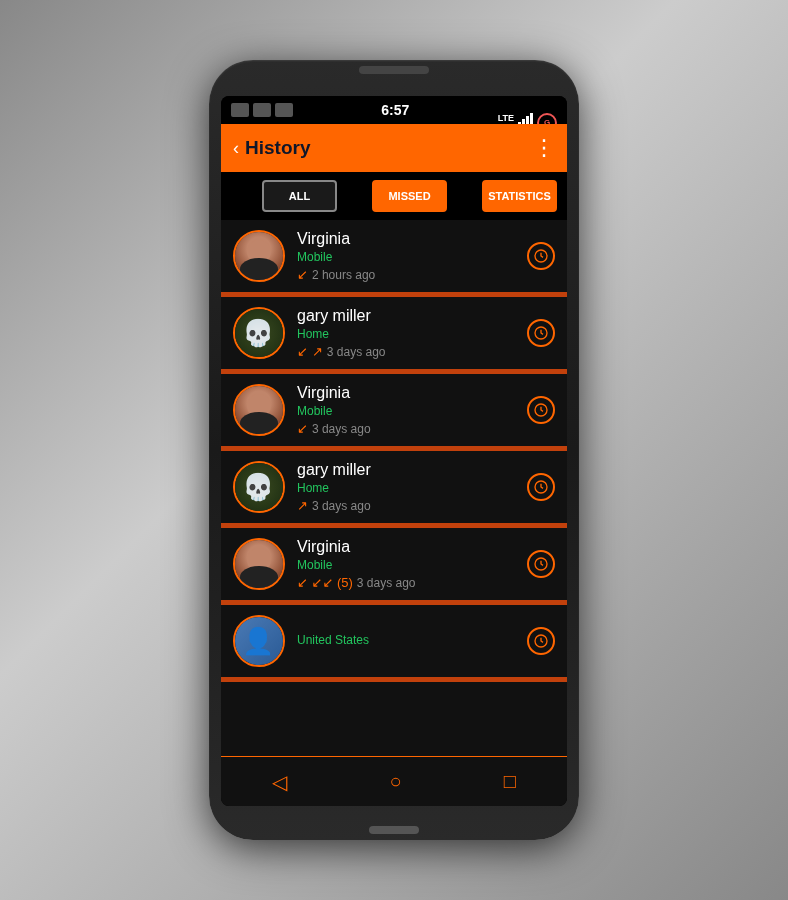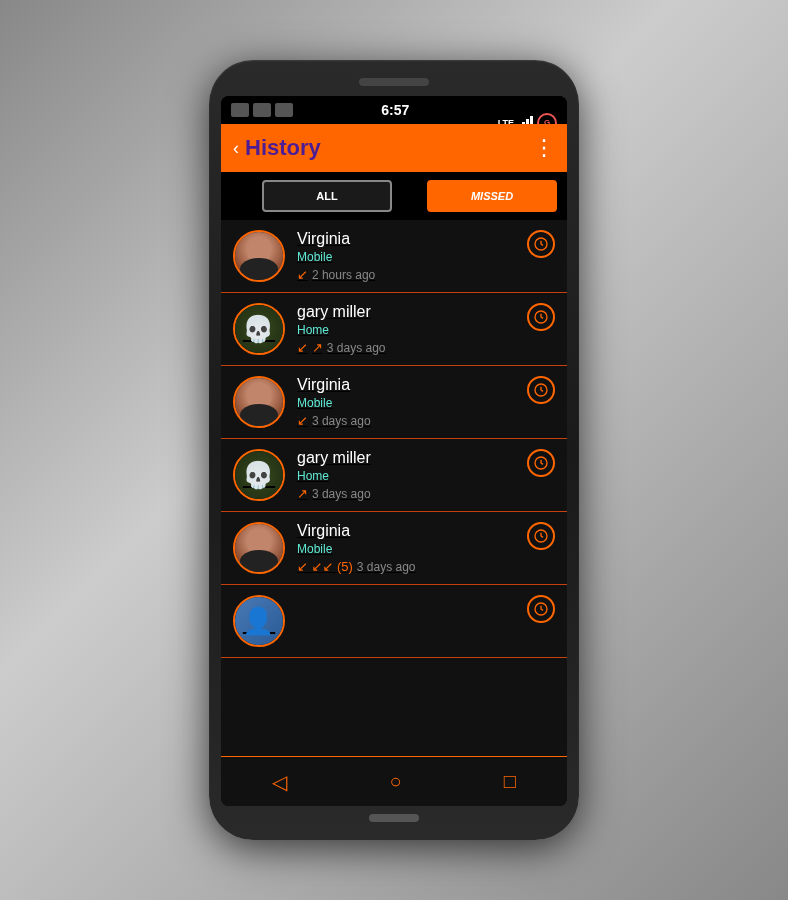--- a/index.html
+++ b/index.html
@@ -11,25 +11,26 @@
       width: 788px;
       height: 900px;
       font-family: 'Arial', sans-serif;
     }
 
     .phone-outer {
       width: 370px;
       height: 780px;
       background: linear-gradient(180deg, #2a2a2a 0%, #1a1a1a 50%, #2a2a2a 100%);
       border-radius: 44px;
-      padding: 18px 12px;
+      padding: 6px 12px;
       box-shadow: 0 8px 40px rgba(0,0,0,0.7), inset 0 1px 2px rgba(255,255,255,0.1);
       display: flex;
       flex-direction: column;
       align-items: center;
+      gap: 12px;
     }
 
     .speaker-bar {
       width: 70px;
       height: 8px;
       background: #444;
       border-radius: 4px;
       margin-bottom: 10px;
     }
 
@@ -66,21 +67,21 @@
     }
     .status-time {
       color: #fff;
       font-size: 14px;
       font-weight: bold;
       text-align: center;
       flex: 1;
     }
     .status-right {
       display: flex;
-      align-items: center;
+      align-items: flex-start;
       gap: 4px;
       margin-top: 25px;
     }
     .lte-badge {
       color: #fff;
       font-size: 9px;
       font-weight: bold;
     }
     .signal-bars {
       display: flex;
@@ -113,22 +114,22 @@
       height: 48px;
       flex-shrink: 0;
     }
     .back-arrow {
       color: #fff;
       font-size: 18px;
       margin-right: 6px;
       cursor: pointer;
     }
     .header-title {
-      color: #4c1d95;
-      font-size: 22px;
+      color: #0f172a;
+      font-size: 19px;
       font-weight: bold;
       flex: 1;
     }
     .more-dots {
       color: #fff;
       font-size: 22px;
       cursor: pointer;
     }
 
     
@@ -152,36 +153,34 @@
     }
     .tab-btn.active {
       background: #1a1a1a;
       color: #fff;
       border-color: #888;
     }
     .tab-btn.inactive {
       background: #ff6600;
       color: #fff;
       border-color: #ff6600;
-      font-style: italic;
     }
 
     
     .call-list {
       flex: 1;
       overflow-y: auto;
       background: #111;
     }
     .call-item {
       display: flex;
-      align-items: flex-start;
+      align-items: center;
       padding: 10px 12px;
-      border-bottom: 1px solid #c2410c;
-      cursor: pointer;
-      text-decoration: underline;
+      border-bottom: 5px solid #c2410c;
+      cursor: pointer;
     }
     .avatar-wrap {
       width: 52px;
       height: 52px;
       border-radius: 50%;
       border: 2px solid #ff6600;
       overflow: hidden;
       flex-shrink: 0;
       background: #333;
       display: flex;
@@ -238,21 +237,21 @@
       flex: 1;
       padding-left: 12px;
     }
     .call-name {
       color: #fff;
       font-size: 16px;
       font-weight: 500;
       margin-bottom: 2px;
     }
     .call-type {
-      color: #5eead4;
+      color: #22c55e;
       font-size: 12px;
       margin-bottom: 3px;
     }
     .call-meta {
       display: flex;
       align-items: center;
       gap: 4px;
       color: #888;
       font-size: 12px;
     }
@@ -334,20 +333,21 @@
 
     <div class="app-header">
       <span class="back-arrow">‹</span>
       <span class="header-title">History</span>
       <span class="more-dots">⋮</span>
     </div>
 
     <div class="tabs-bar">
       <button class="tab-btn active">ALL</button>
       <button class="tab-btn inactive">MISSED</button>
+      <button class="tab-btn inactive">STATISTICS</button>
     </div>
 
     <div class="call-list">
 
       <div class="call-item">
         <div class="avatar-wrap">
           <div class="avatar-female"></div>
         </div>
         <div class="call-info">
           <div class="call-name">Virginia</div>
@@ -444,20 +444,21 @@
             <polyline points="12,7 12,12 15,14"></polyline>
           </svg>
         </div>
       </div>
 
       <div class="call-item">
         <div class="avatar-wrap">
           <div class="avatar-blue">👤</div>
         </div>
         <div class="call-info">
+          <div class="call-type">United States</div>
         </div>
         <div class="call-time-icon">
           <svg class="clock-svg" viewBox="0 0 24 24" fill="none" stroke="#ff6600" stroke-width="2">
             <circle cx="12" cy="12" r="9"></circle>
             <polyline points="12,7 12,12 15,14"></polyline>
           </svg>
         </div>
       </div>
 
     </div>

